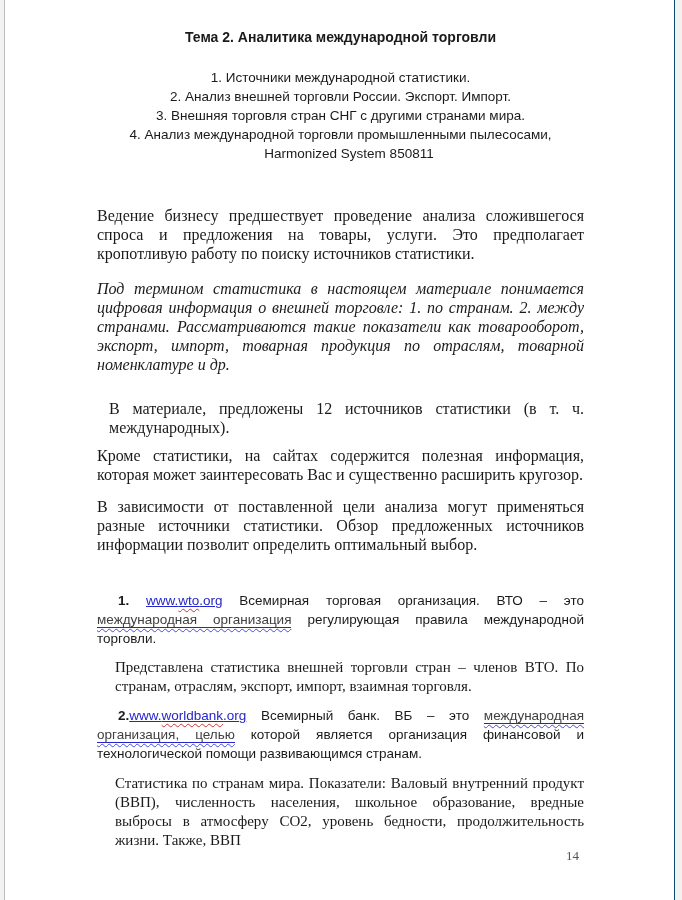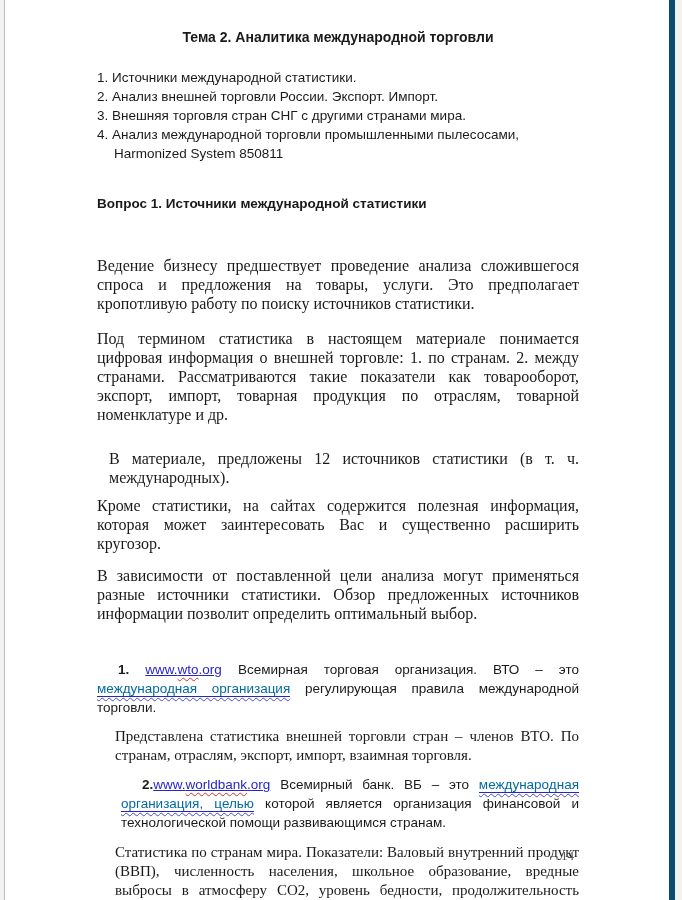--- a/index.html
+++ b/index.html
@@ -16,40 +16,41 @@
     overflow: hidden;
   }
   .page {
     position: absolute;
     left: 4px;
     top: 0;
     width: 671px;
     height: 900px;
     background: #ffffff;
     border-left: 1px solid #bdbdbd;
-    border-right: 6px solid #0c4a6e;
+    border-right: 1px solid #0c4a6e;
     box-sizing: border-box;
     padding: 28px 90px 0 92px;
     overflow: hidden;
   }
   .doc-title {
     font-family: "Liberation Sans", sans-serif;
     font-weight: bold;
     font-size: 14px;
     line-height: 19px;
     text-align: center;
     color: #1a1a1a;
     margin: 0 0 0 0;
   }
   .outline {
     margin-top: 21px;
     font-family: "Liberation Sans", sans-serif;
     font-size: 13.5px;
     line-height: 19px;
     color: #1a1a1a;
+    text-align: center;
   }
   .outline-item {
     padding-left: 17px;
     text-indent: -17px;
   }
   .section-heading {
     margin-top: 31px;
     font-family: "Liberation Sans", sans-serif;
     font-weight: bold;
     font-size: 13.5px;
@@ -58,48 +59,48 @@
   }
   .body-par {
     font-family: "Liberation Serif", serif;
     font-size: 16px;
     line-height: 19px;
     color: #1a1a1a;
     text-align: justify;
     margin: 0;
   }
   .par-1 { margin-top: 43px; }
-  .par-2 { margin-top: 16px; }
+  .par-2 { margin-top: 16px; font-style: italic; }
   .par-3 { margin-top: 25px; margin-left: 12px; }
   .par-4 { margin-top: 13px; }
   .par-5 { margin-top: 9px;  }
   .source-par {
     font-family: "Liberation Sans", sans-serif;
     font-size: 13.5px;
     line-height: 19px;
     color: #1a1a1a;
     text-align: justify;
     margin: 0;
     text-indent: 21px;
   }
   .source-1 { margin-top: 37px; }
-  .source-2 { margin-top: 10px; margin-left: 24px; }
+  .source-2 { margin-top: 10px; }
   .source-num { font-weight: bold; }
   .doc-link {
     color: #2525cc;
     text-decoration: underline;
     text-decoration-color: #2525cc;
     cursor: pointer;
   }
   .misspelled {
     text-decoration: underline wavy #cc3333 1px;
     text-underline-offset: 3px;
   }
   .grammar-phrase {
-    color: #0369a1;
+    color: #404040;
     border-bottom: 1px solid #2525cc;
     text-decoration: underline wavy #4a4ad9 1px;
     text-underline-offset: 4px;
   }
   .detail-par {
     font-family: "Liberation Serif", serif;
     font-size: 15px;
     line-height: 19px;
     color: #1a1a1a;
     text-align: justify;
@@ -125,21 +126,20 @@
 
     <div class="doc-title">Тема 2. Аналитика международной торговли</div>
 
     <div class="outline">
       <div class="outline-item">1. Источники международной статистики.</div>
       <div class="outline-item">2. Анализ внешней торговли России. Экспорт. Импорт.</div>
       <div class="outline-item">3. Внешняя торговля стран СНГ с другими странами мира.</div>
       <div class="outline-item">4. Анализ международной торговли промышленными пылесосами, Harmonized System 850811</div>
     </div>
 
-    <div class="section-heading">Вопрос 1. Источники международной статистики</div>
 
     <p class="body-par par-1">Ведение бизнесу предшествует проведение анализа сложившегося спроса и предложения на товары, услуги. Это предполагает кропотливую работу по поиску источников статистики.</p>
     <p class="body-par par-2">Под термином статистика в настоящем материале понимается цифровая информация о внешней торговле: 1. по странам. 2. между странами. Рассматриваются такие показатели как товарооборот, экспорт, импорт, товарная продукция по отраслям, товарной номенклатуре и др.</p>
     <p class="body-par par-3">В материале, предложены 12 источников статистики (в т. ч. международных).</p>
     <p class="body-par par-5">Кроме статистики, на сайтах содержится полезная информация, которая может заинтересовать Вас и существенно расширить кругозор.</p>
     <p class="body-par par-4">В зависимости от поставленной цели анализа могут применяться разные источники статистики. Обзор предложенных источников информации позволит определить оптимальный выбор.</p>
 
     <p class="source-par source-1">
       <span class="source-num">1.</span>
       <a class="doc-link"><span>www.</span><span class="misspelled">wto</span><span>.org</span></a>

